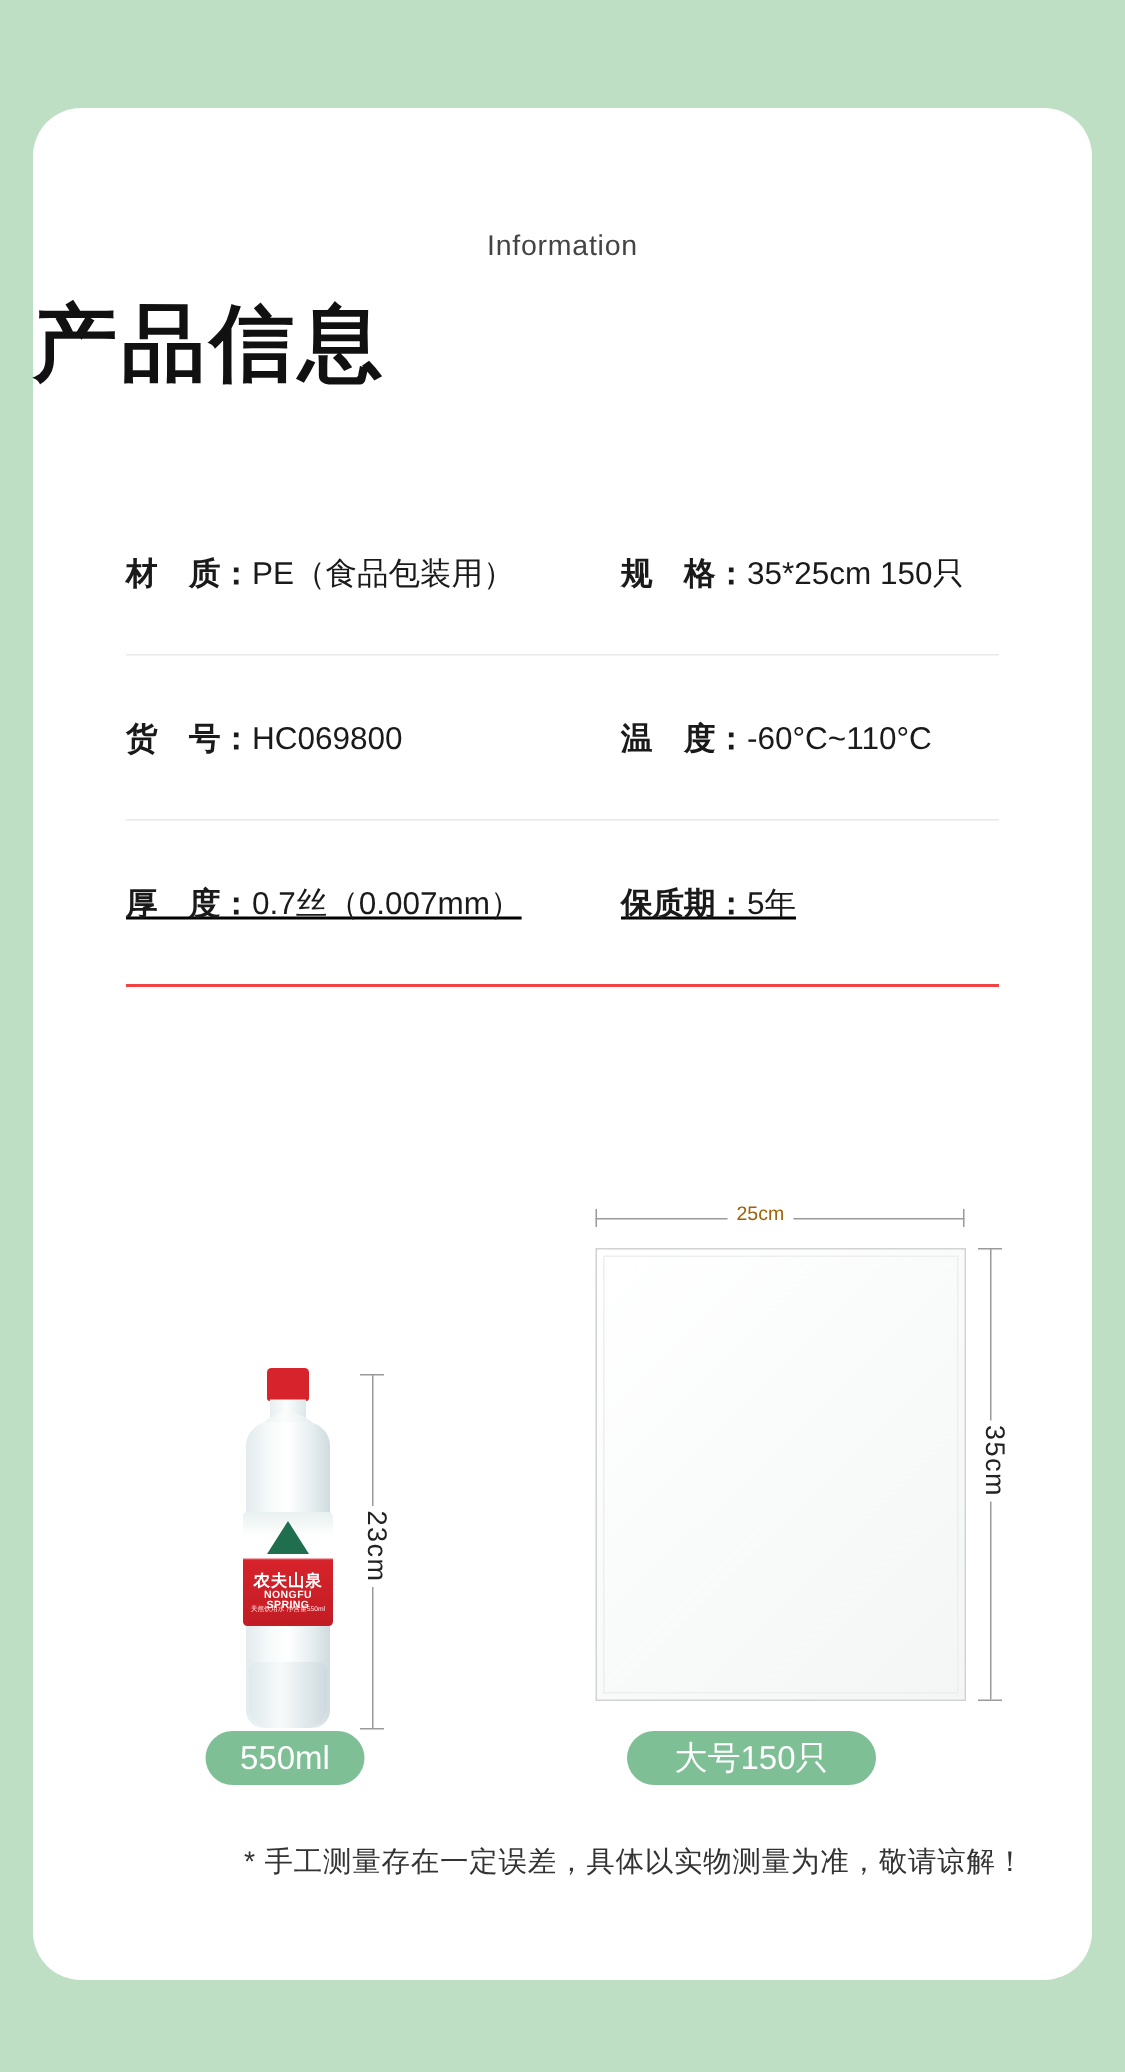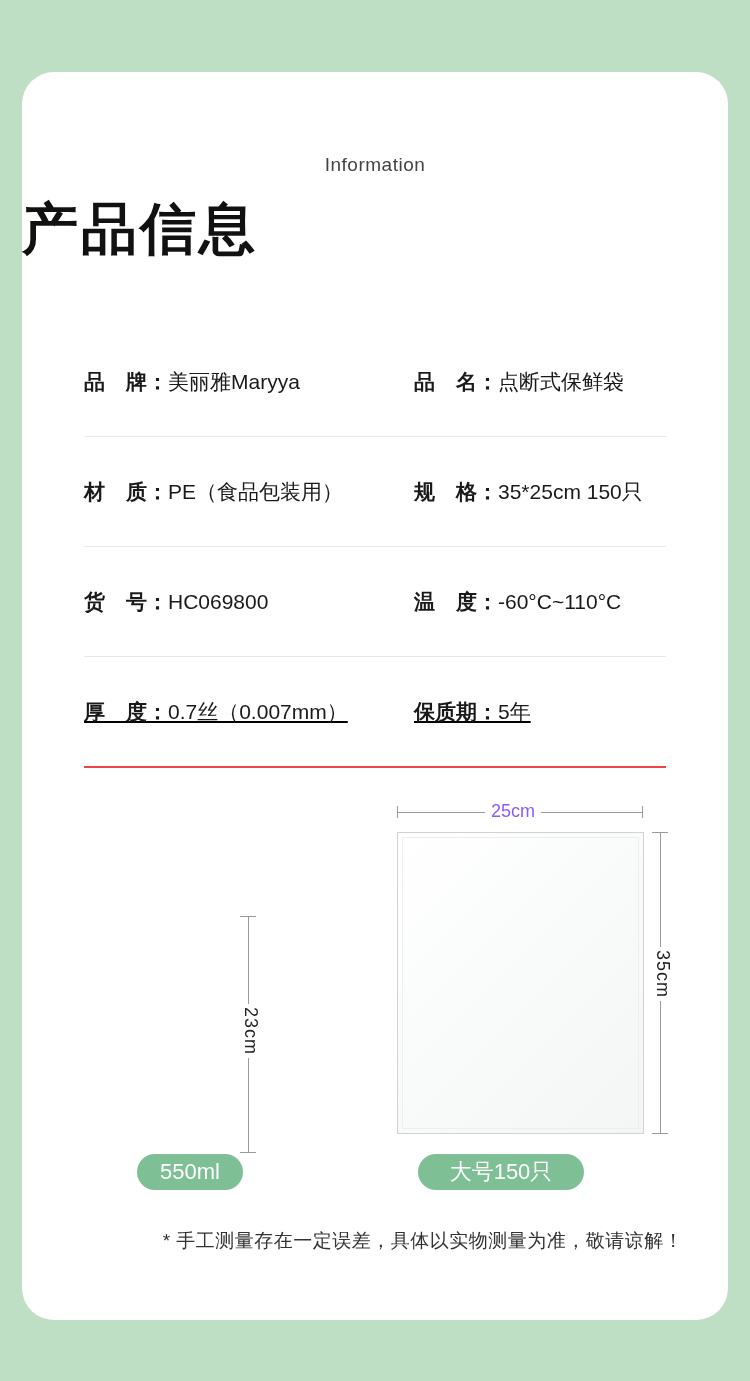--- a/index.html
+++ b/index.html
@@ -233,22 +233,22 @@
     position: absolute;
     font-size: 18px;
     color: #222;
     writing-mode: vertical-rl;
     letter-spacing: 1px;
     background: #fff;
     padding: 3px 0;
   }
   .dim-label-h {
     position: absolute;
-    font-size: 18px;
-    color: #8b5cf6;
+    font-size: 13px;
+    color: #a16207;
     background: #fff;
     padding: 0 6px;
   }
 
   
   .bag-group {
     position: absolute;
     left: 330px;
     top: 20px;
     width: 320px;
@@ -310,30 +310,20 @@
 <body>
 
 <div class="page">
   <div class="card">
 
     <div class="eyebrow">Information</div>
     <div class="title">产品信息</div>
 
     <div class="specs">
 
-      <div class="spec-row">
-        <div class="spec-cell left">
-          <span class="spec-label">品　牌：</span>
-          <span class="spec-value">美丽雅Maryya</span>
-        </div>
-        <div class="spec-cell right">
-          <span class="spec-label">品　名：</span>
-          <span class="spec-value">点断式保鲜袋</span>
-        </div>
-      </div>
 
       <div class="spec-row">
         <div class="spec-cell left">
           <span class="spec-label">材　质：</span>
           <span class="spec-value">PE（食品包装用）</span>
         </div>
         <div class="spec-cell right">
           <span class="spec-label">规　格：</span>
           <span class="spec-value">35*25cm 150只</span>
         </div>
@@ -359,20 +349,33 @@
           <span class="spec-label">保质期：</span>
           <span class="spec-value">5年</span>
         </div>
       </div>
 
     </div>
 
     <div class="illus">
 
       <div class="bottle-group">
+        <div class="bottle">
+          <div class="bottle-cap"></div>
+          <div class="bottle-neck"></div>
+          <div class="bottle-shoulder"></div>
+          <div class="bottle-body"></div>
+          <div class="bottle-base"></div>
+          <div class="label-wrap">
+            <div class="label-mountain"></div>
+            <div class="label-cn">农夫山泉</div>
+            <div class="label-en">NONGFU SPRING</div>
+            <div class="label-sub">天然饮用水 净含量550ml</div>
+          </div>
+        </div>
 
         <div class="dim-v" style="left:116px; top:4px; height:236px;"></div>
         <div class="tick-h" style="left:108px; top:4px;"></div>
         <div class="tick-h" style="left:108px; top:240px;"></div>
         <div class="dim-label-v" style="left:108px; top:92px;">23cm</div>
       </div>
 
       <div class="bag-group">
         <div class="bag">
           <div class="bag-inner"></div>

